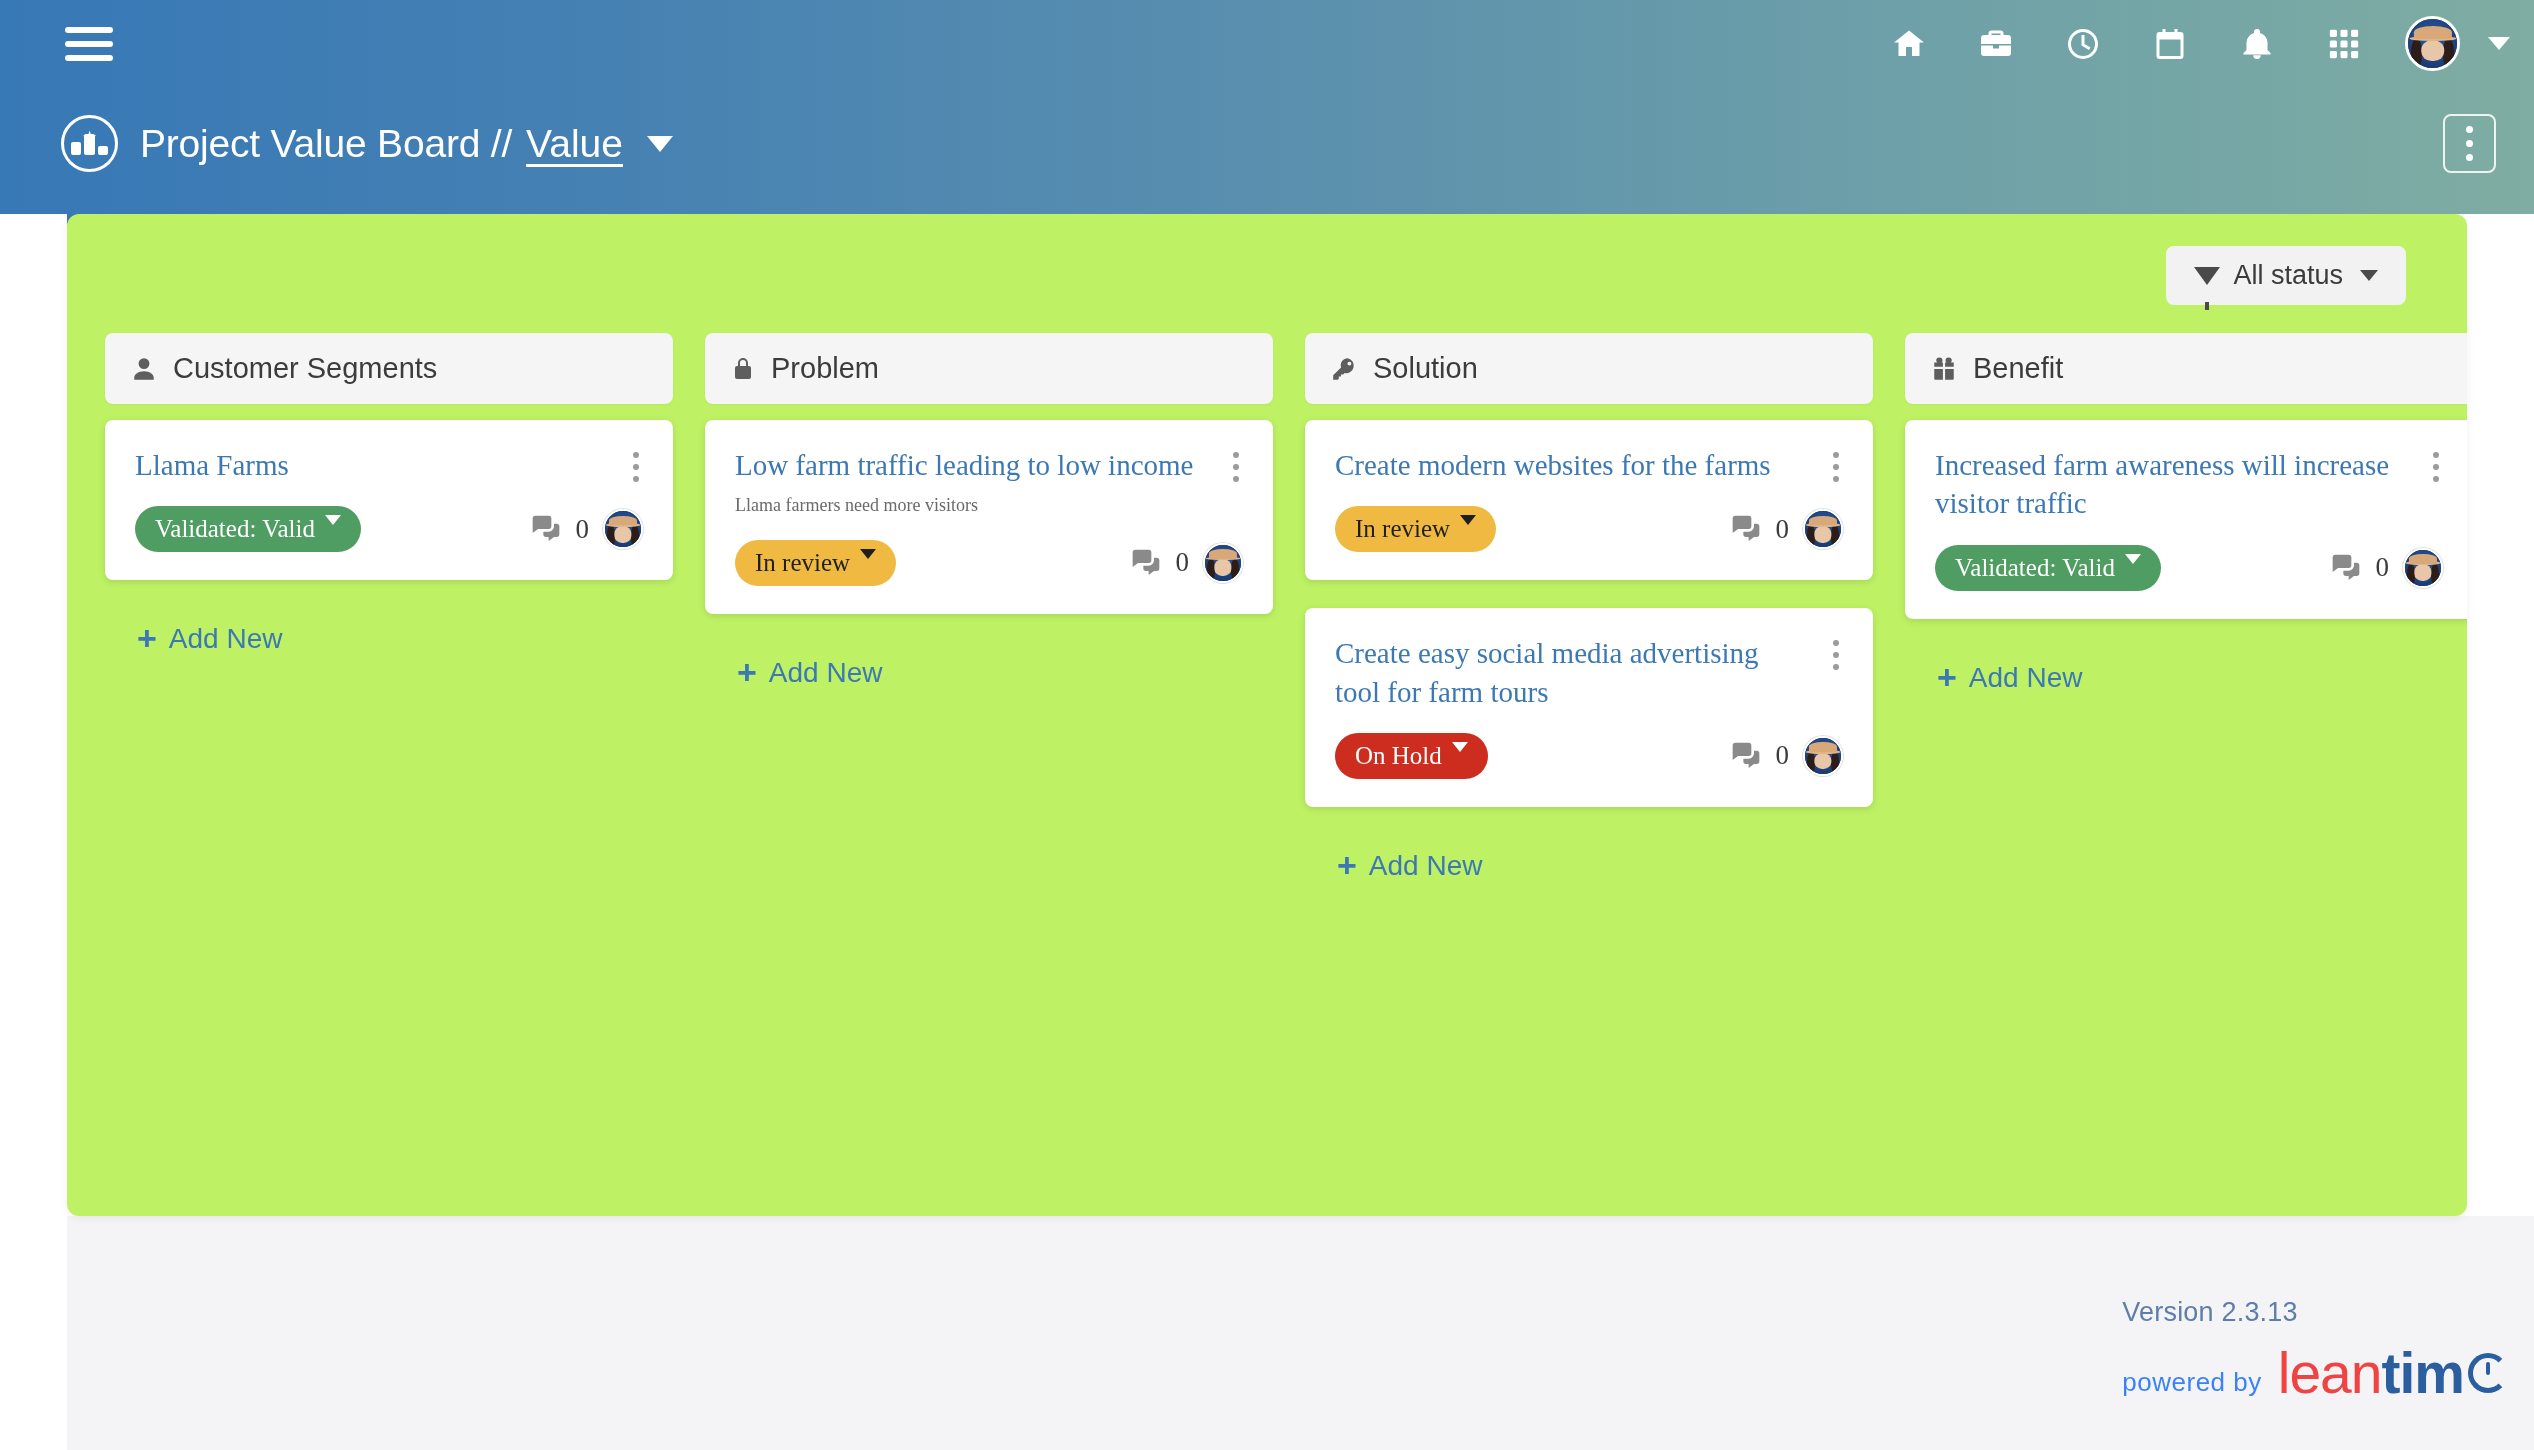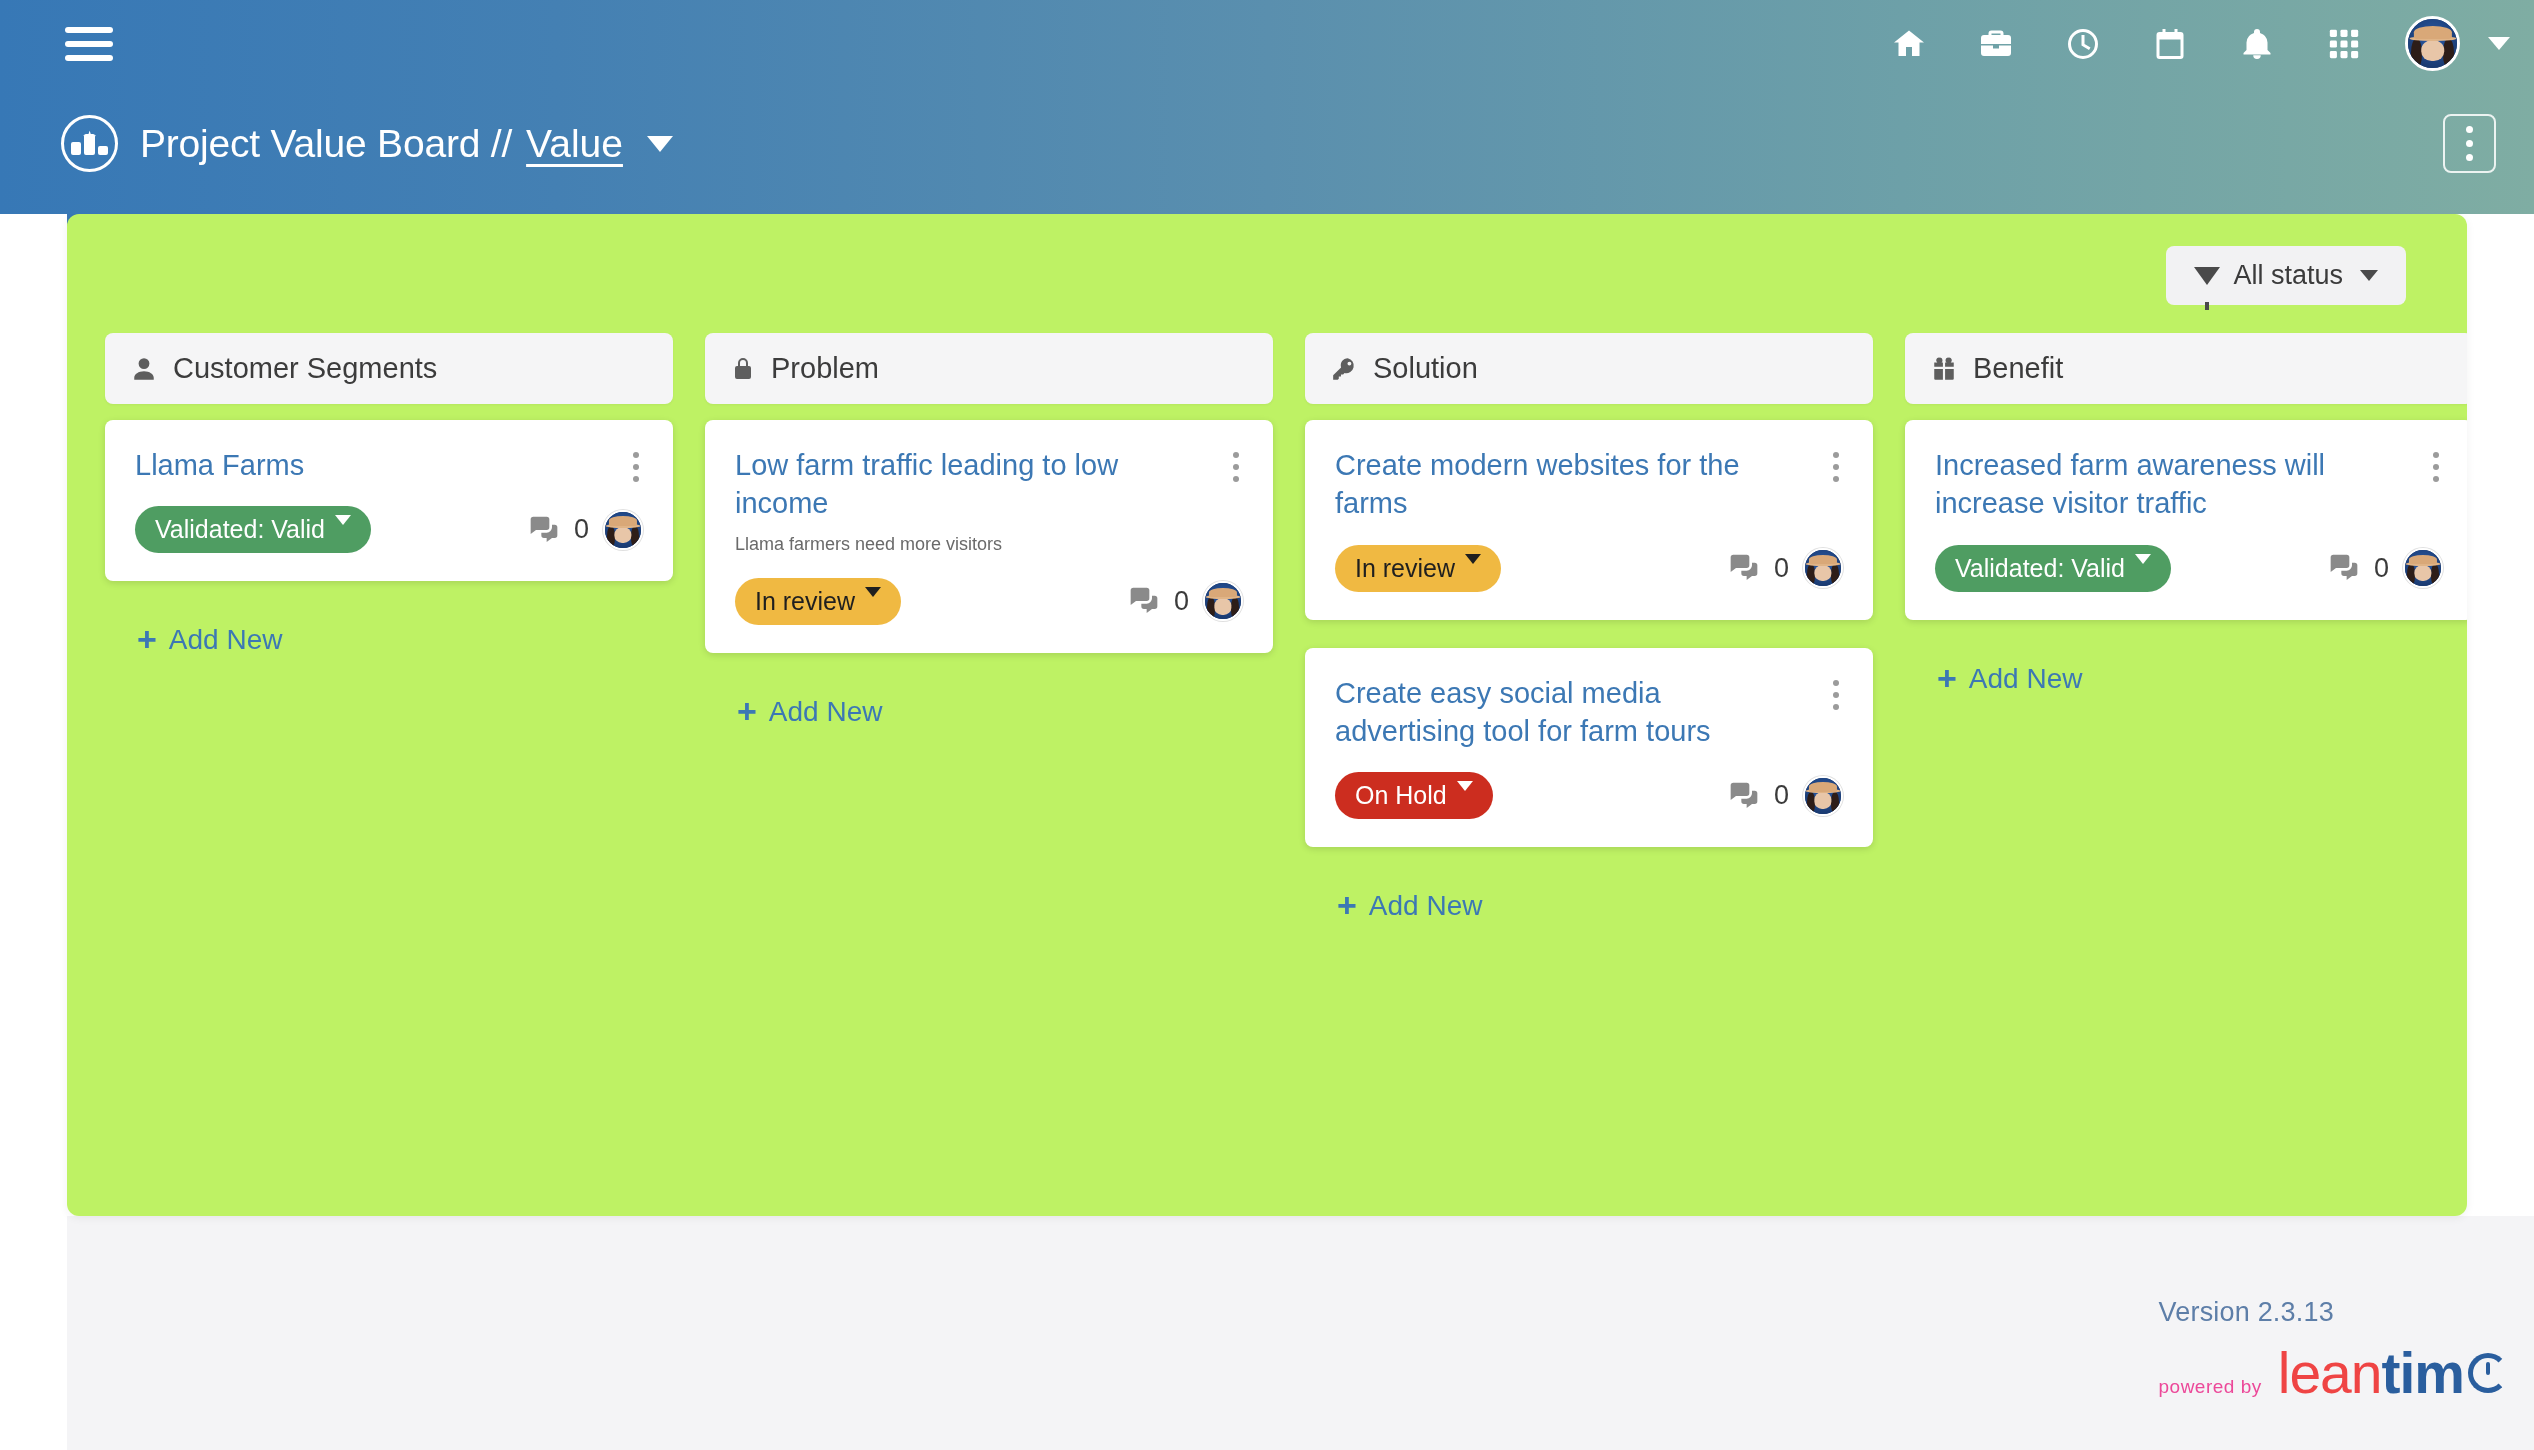--- a/index.html
+++ b/index.html
@@ -218,21 +218,21 @@
     height: 71px;
     display: flex; align-items: center;
     padding: 0 26px;
     gap: 16px;
     box-shadow: 0 1px 3px rgba(0,0,0,0.05);
   }
   .col-header .col-icon { display: flex; align-items: center; }
   .col-header .col-icon svg { fill: #5e5e5e; }
   .col-title { font-size: 29px; color: #3c3c3c; }
 
-  .cards { margin-top: 16px; }
+  .cards { margin-top: 16px; font-family: Liberation Serif, serif; }
   .card {
     background: #ffffff;
     border-radius: 8px;
     box-shadow: 0 2px 7px rgba(0,0,0,0.13);
     padding: 26px 30px 28px 30px;
     margin-bottom: 28px;
     position: relative;
     cursor: pointer;
   }
   .card-title {
@@ -328,21 +328,21 @@
     z-index: 4;
     text-align: left;
   }
   .version {
     font-size: 27px; color: #5d7ea8; letter-spacing: 0.2px;
   }
   .powered-row {
     display: flex; align-items: flex-end; justify-content: flex-end;
     gap: 16px; margin-top: 12px;
   }
-  .powered-by { font-size: 19px; color: #ec4899; letter-spacing: 0.5px; padding-bottom: 8px; }
+  .powered-by { font-size: 26px; color: #3b82f6; letter-spacing: 0.5px; padding-bottom: 8px; }
   .lt-logo { display: flex; align-items: baseline; font-size: 57px; letter-spacing: -1px; }
   .lt-lean { color: #ef4444; font-weight: 300; }
   .lt-tim  { color: #2a5e9e; font-weight: 700; }
   .lt-o {
     display: inline-block; width: 40px; height: 40px;
     border: 5px solid #2a5e9e; border-radius: 50%;
     position: relative; margin-left: 4px;
     border-top-color: #2a5e9e; border-right-color: transparent;
   }
   .lt-o::after {

